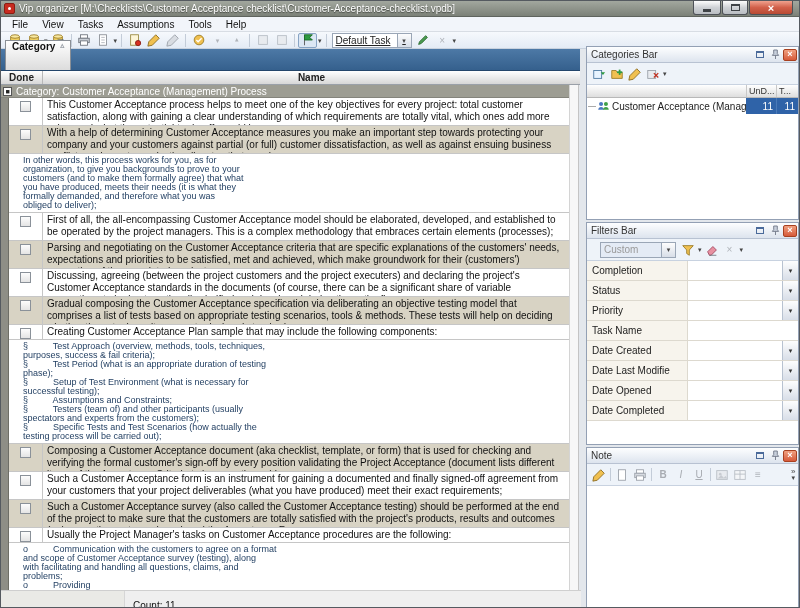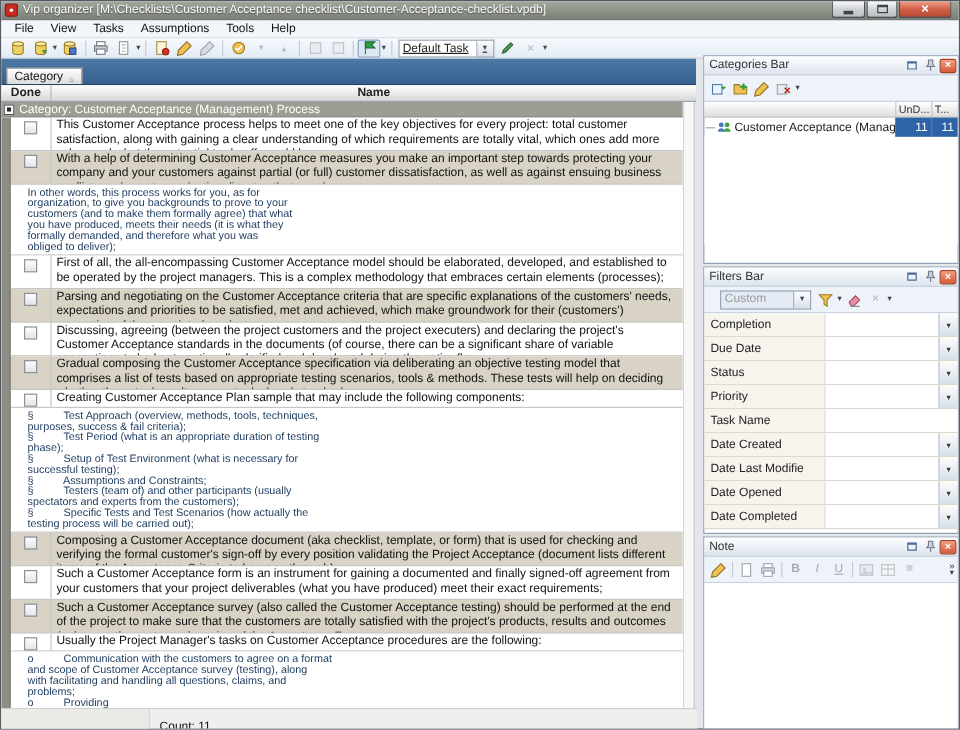--- a/index.html
+++ b/index.html
@@ -35,22 +35,22 @@
   .tsep { width:1px; height:13px; background:#c3ccd8; margin:0 3px; }
   .caret { font-size:7px; color:#444; line-height:1; padding:0 1px; }
   .caret.dim, .dim { color:#b0b4ba; }
   .combo { display:flex; align-items:center; height:15px; margin:0 2px;text-decoration:underline; }
   .combo .field { width:66px; height:15px; background:#fff; border:1px solid #9aa6b6; font-size:10px; padding:0 3px; display:flex; align-items:center; white-space:nowrap; overflow:hidden; }
   .combo .drop { width:14px; height:15px; border:1px solid #9aa6b6; border-left:none; background:linear-gradient(#fdfdfd,#d8dee8); display:flex; align-items:center; justify-content:center; }
 
   
   .groupband { position:absolute; top:48px; left:0; width:579px; height:22px;
     background:linear-gradient(#4d79a6,#35608d); border-bottom:1px solid #24466b; display:flex; align-items:flex-end; padding-left:4px; }
-  .group-tab { height:14px; background:linear-gradient(#ffffff,#dcdcdc); border:1px solid #8a8f96; border-bottom:none;
-    display:flex; align-items:flex-end; padding:0 6px; font-weight:normal; font-size:10px; color:#111; }
+  .group-tab { height:30px; background:linear-gradient(#ffffff,#dcdcdc); border:1px solid #8a8f96; border-bottom:none;
+    display:flex; align-items:flex-start; padding:0 6px; font-weight:bold; font-size:10px; color:#111; }
   .sort-glyph { margin-left:5px; font-size:8px; color:#9aa0a8; }
 
   .gridhead { position:absolute; top:70px; left:0; width:579px; height:14px;
     background:linear-gradient(#ffffff,#d7d7d7); border-bottom:1px solid #9aa0a8; display:flex; }
   .gh-done { width:42px; border-right:1px solid #b8b8b8; display:flex; align-items:center; justify-content:center; font-weight:bold; font-size:10px; }
   .gh-name { flex:1; display:flex; align-items:center; justify-content:center; font-weight:bold; font-size:10px; }
 
   .grouprow { position:absolute; top:84px; left:0; width:568px; height:13px; background:#9d9d93; border-bottom:1px solid #84847c;
     display:flex; align-items:center; color:#fff; font-size:10px; padding-left:2px; }
   .collapse-box { width:9px; height:9px; background:#fff; border:1px solid #555; margin-right:4px; display:flex; align-items:center; justify-content:center; font-size:7px; color:#222; line-height:1; }
@@ -483,27 +483,20 @@
     </div>
 
     <div class="filter-row">
       <div class="f-label">Completion</div>
       <div class="f-value"></div>
       <div class="f-drop">
           <span>▾</span>
         </div>
     </div>
     <div class="filter-row">
-      <div class="f-label">Due Date</div>
-      <div class="f-value"></div>
-      <div class="f-drop">
-          <span>▾</span>
-        </div>
-    </div>
-    <div class="filter-row">
       <div class="f-label">Status</div>
       <div class="f-value"></div>
       <div class="f-drop">
           <span>▾</span>
         </div>
     </div>
     <div class="filter-row">
       <div class="f-label">Priority</div>
       <div class="f-value"></div>
       <div class="f-drop">

